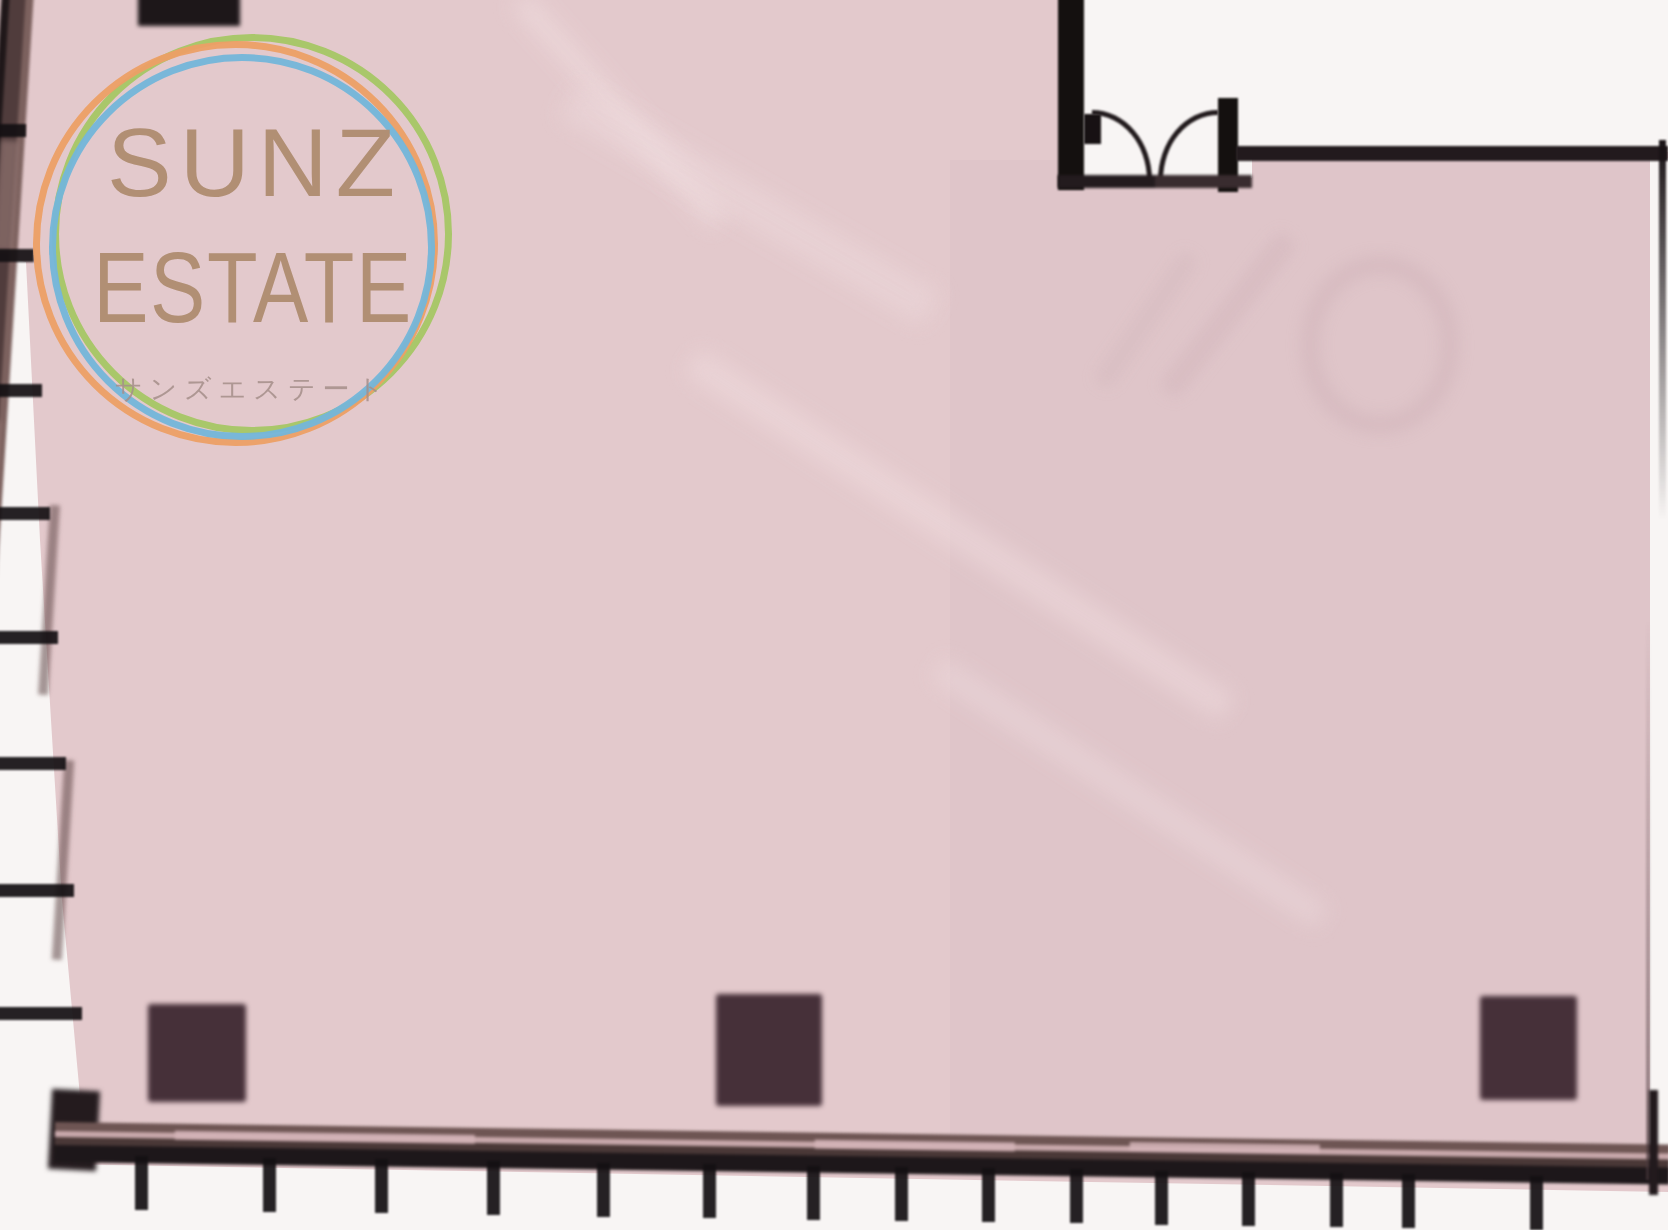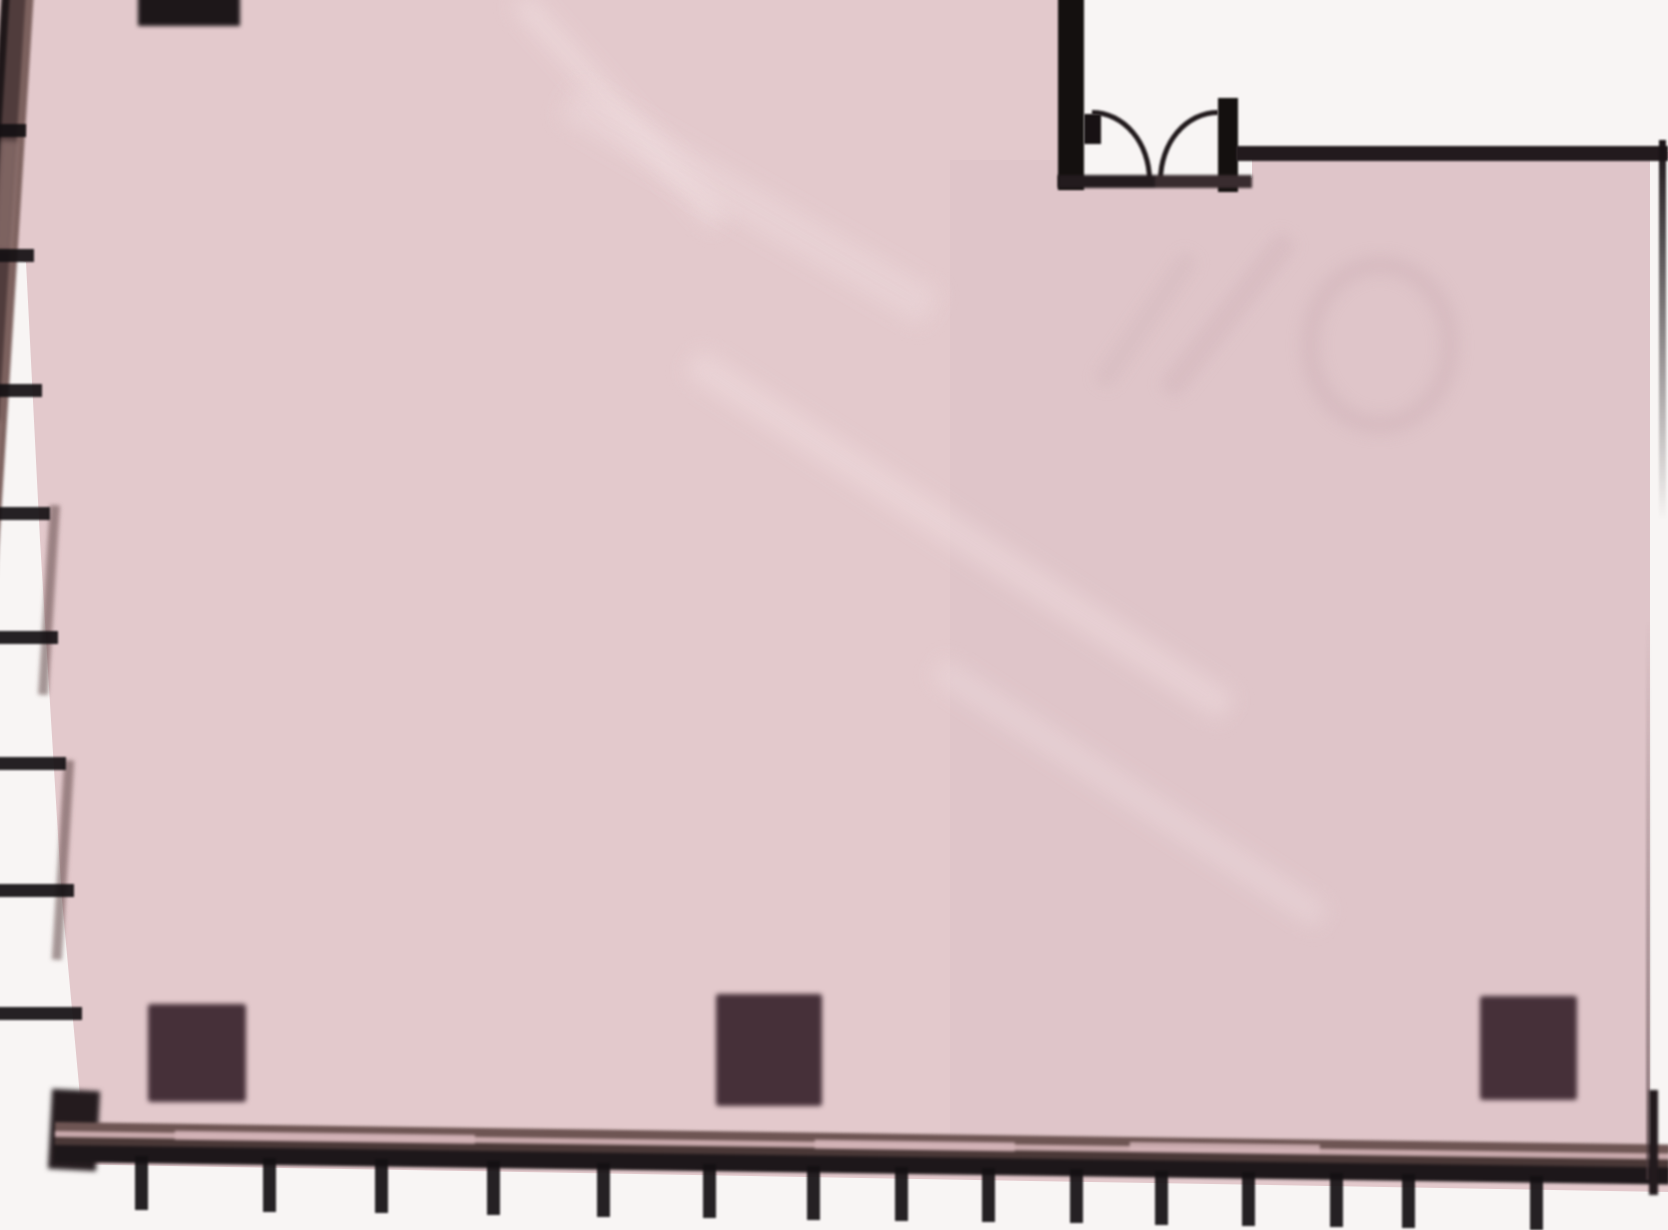--- a/index.html
+++ b/index.html
@@ -142,14 +142,22 @@
   <div class="tickB" style="left:807px;top:1166px;"></div>
   <div class="tickB" style="left:895px;top:1167px;"></div>
   <div class="tickB" style="left:982px;top:1168px;"></div>
   <div class="tickB" style="left:1070px;top:1169px;"></div>
   <div class="tickB" style="left:1155px;top:1171px;"></div>
   <div class="tickB" style="left:1242px;top:1172px;"></div>
   <div class="tickB" style="left:1330px;top:1173px;"></div>
   <div class="tickB" style="left:1402px;top:1174px;"></div>
   <div class="tickB" style="left:1530px;top:1176px;"></div>
 
+  <div class="abs logo">
+    <div class="ring ring-green"></div>
+    <div class="ring ring-orange"></div>
+    <div class="ring ring-blue"></div>
+    <div class="logo-line logo-t1">SUNZ</div>
+    <div class="logo-line logo-t2">ESTATE</div>
+    <div class="logo-line logo-sub">サンズエステート</div>
+  </div>
 
 </div>
 
 </body></html>

